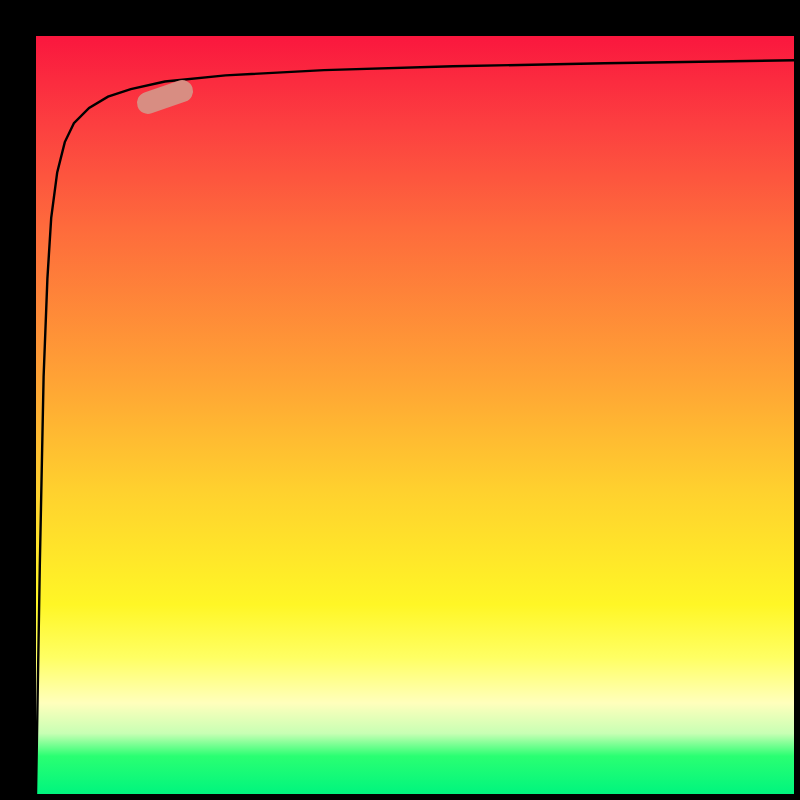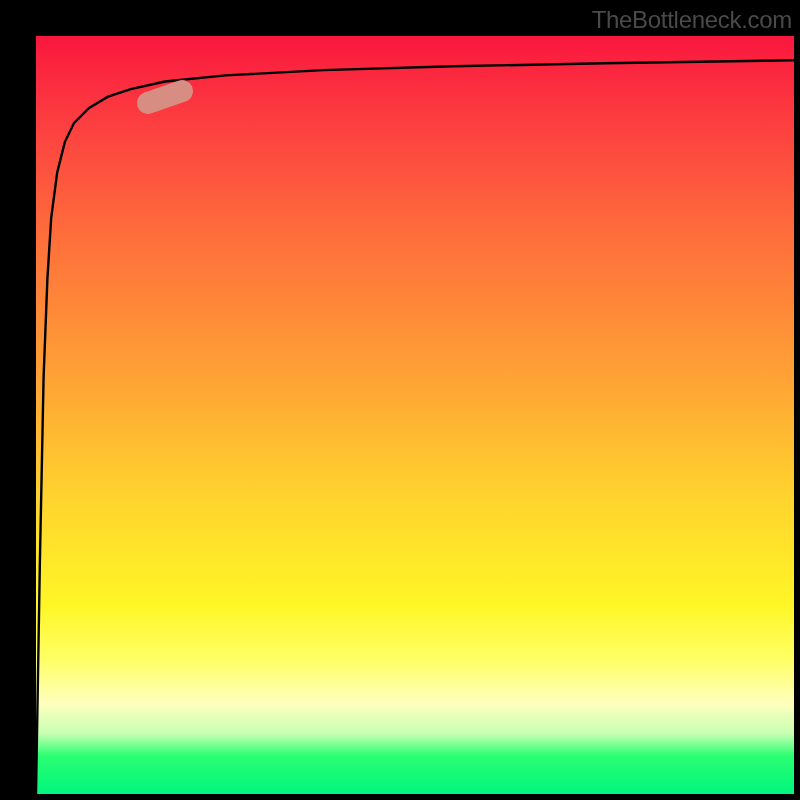--- a/index.html
+++ b/index.html
@@ -54,20 +54,19 @@
       border-radius: 11px;
       transform-origin: center center;
     }
   </style>
 </head>
 <body>
 
 <div class="chart-outer">
   <div class="chart-inner"></div>
 
-  <div class="attribution">TheBottleneck.com</div>
 
   <svg class="curve-svg" viewBox="0 0 800 800">
     <path id="curve-path" fill="none" stroke="#000000" stroke-width="2.4" stroke-linecap="round" d="M36.0 794.0 L39.8 566.6 L43.6 377.1 L47.4 278.6 L51.2 217.9 L57.2 172.4 L64.8 142.1 L73.9 123.2 L89.1 108.0 L108.0 96.6 L130.8 89.1 L164.9 81.5 L225.5 75.4 L324.0 70.1 L452.9 66.3 L604.5 63.3 L794.0 60.3"></path>
   </svg>
 
   <div class="marker" id="marker" style="left: 135.86px; top: 85.64px; transform: rotate(-19deg);"></div>
 </div>
 
 </body></html>

